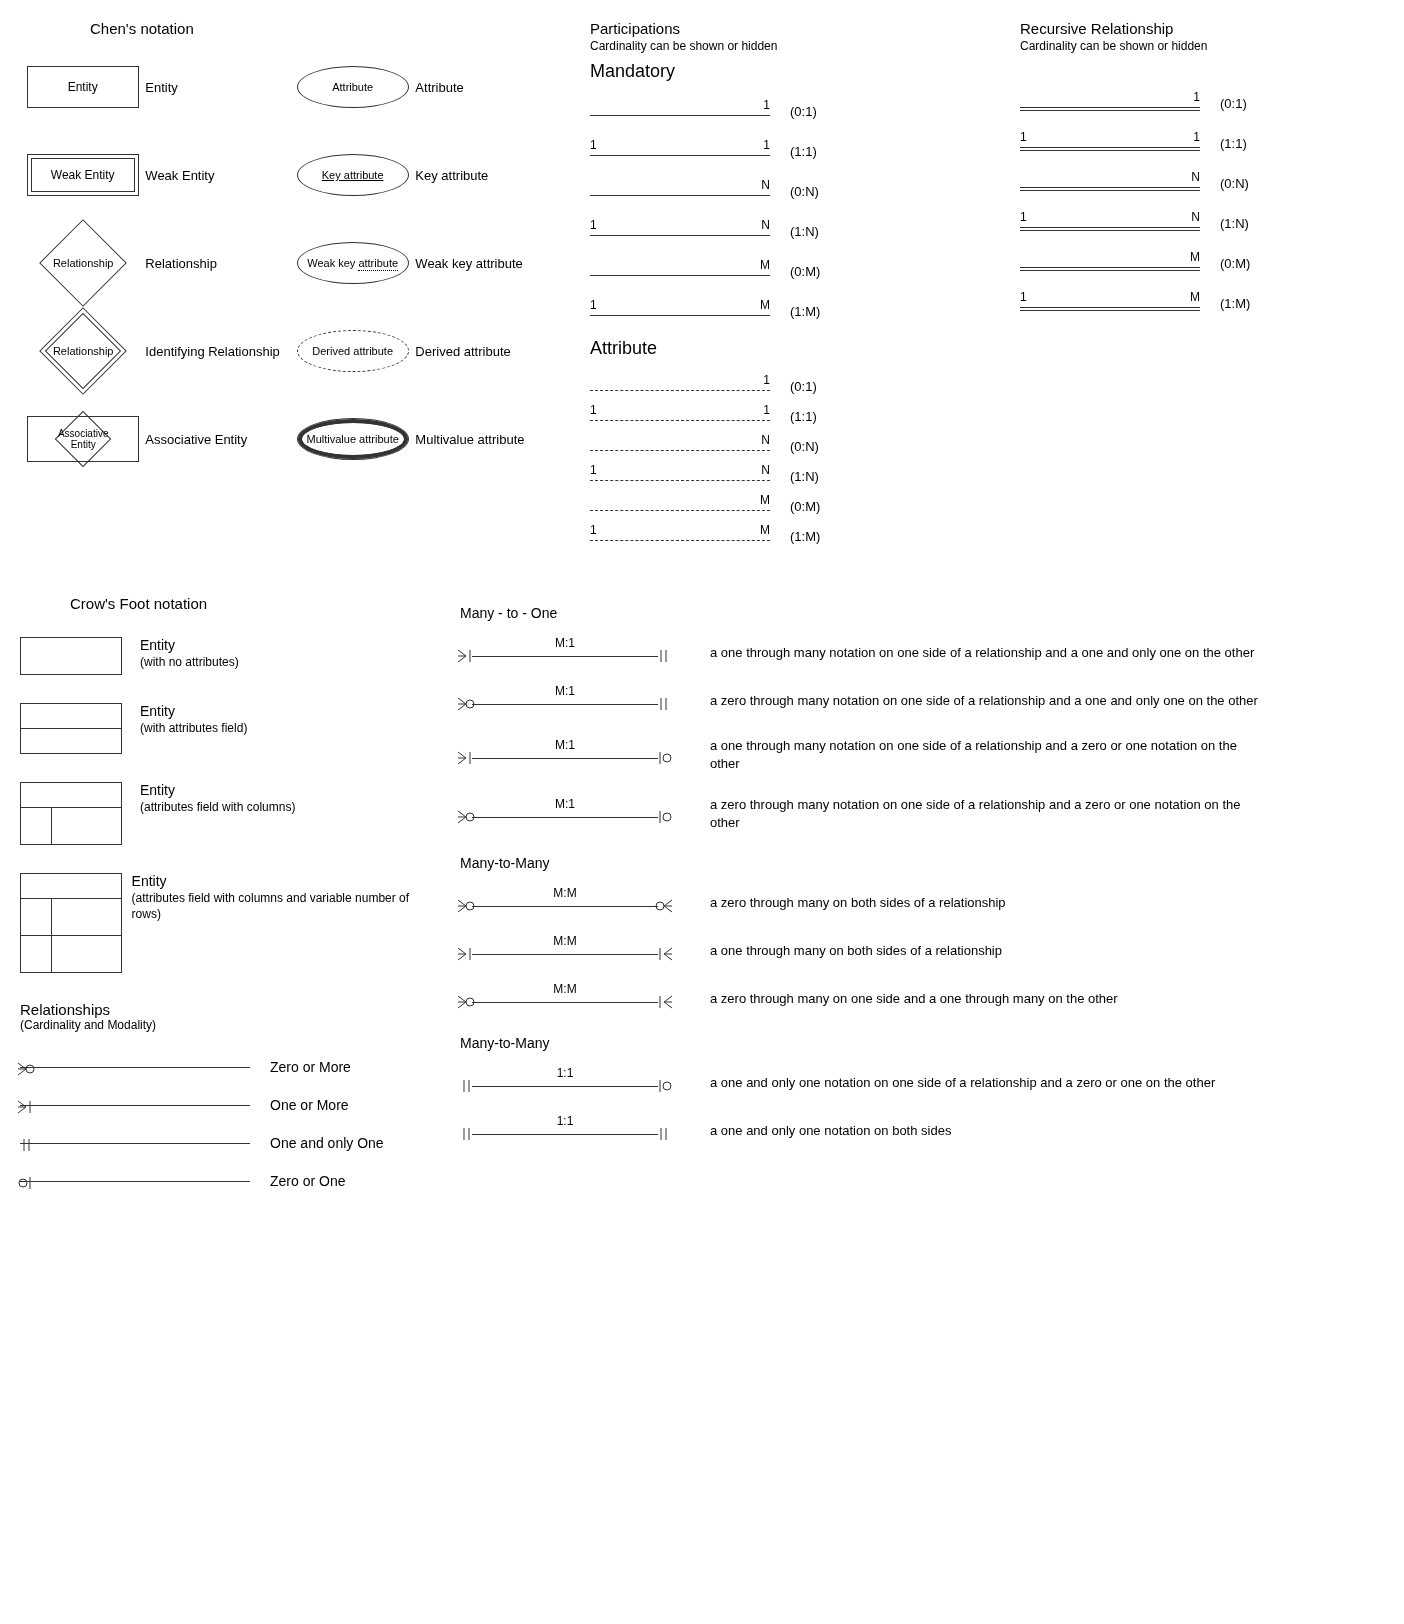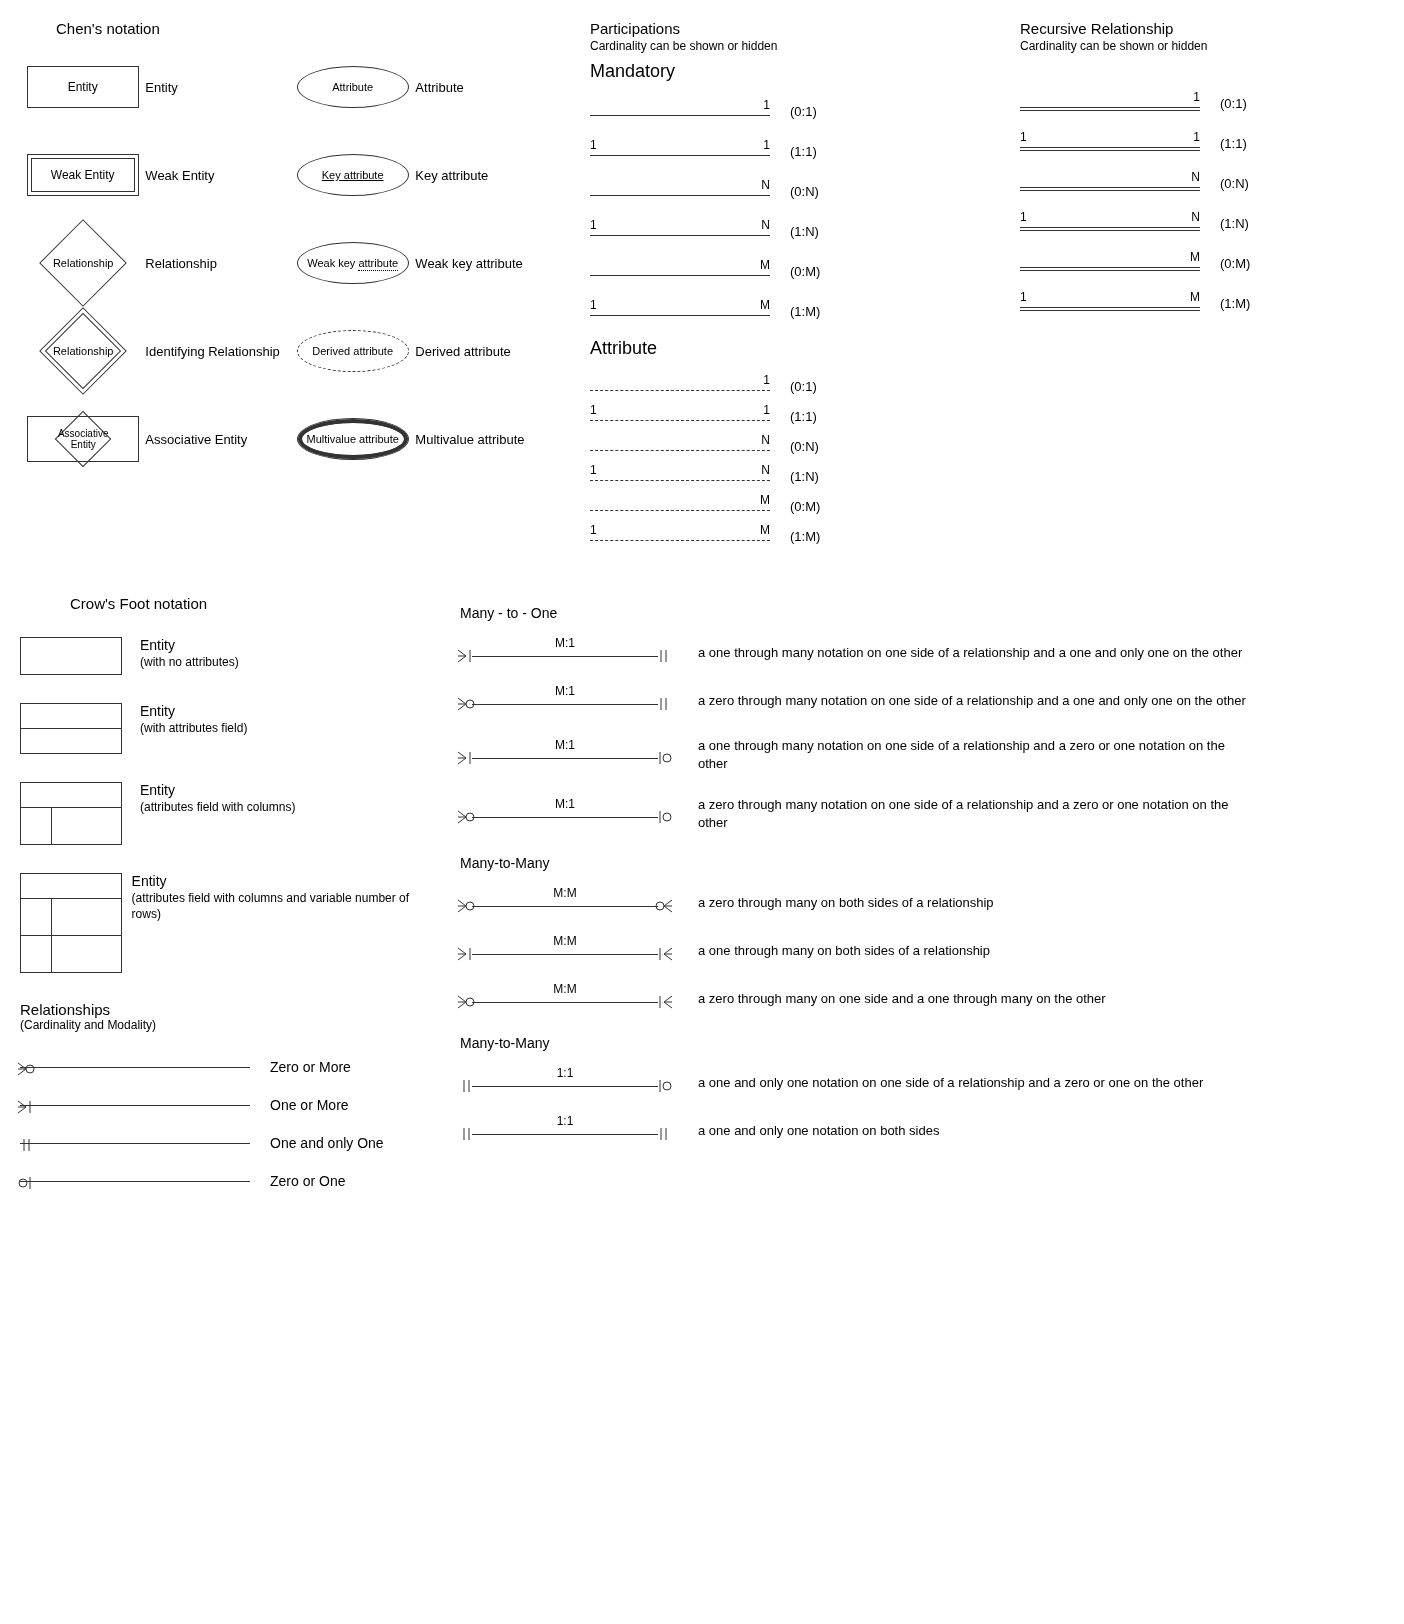--- a/index.html
+++ b/index.html
@@ -60,30 +60,30 @@
 .cf-box3 .cols div:last-child{border-right:none}
 .cf-rel-row{display:flex;align-items:center;margin-bottom:18px}
 .cf-line{width:230px;height:20px;position:relative}
 .cf-line .l{position:absolute;left:0;right:0;top:10px;border-top:1px solid #333}
 .cf-line svg{position:absolute;top:0}
 .cf-rel-lab{margin-left:20px;font-size:14px;width:130px}
 .mto-row{display:flex;align-items:center;margin-bottom:24px}
 .mto-line{width:210px;height:24px;position:relative}
 .mto-line .l{position:absolute;left:12px;right:12px;top:15px;border-top:1px solid #333}
 .mto-line .lbl{position:absolute;left:0;right:0;top:-5px;text-align:center;font-size:12px}
-.mto-desc{margin-left:28px;font-size:13px;line-height:1.35;width:560px}
+.mto-desc{margin-left:40px;font-size:13px;line-height:1.35;width:560px}
 .sec-h2{font-size:14px;margin:10px 0 20px 0}
 svg.end{width:18px;height:24px}
 </style>
 </head>
 <body>
 
 <div class="top">
   <div class="chen-left">
-    <div class="section-title" style="margin-left:36px">Chen's notation</div>
+    <div class="section-title" style="margin-left:70px">Chen's notation</div>
     <div class="chen-table">
       <div class="chen-col" id="chen-l">
           <div class="row" style="height:70px">
             <div class="shape-col">
               <div class="entity-box">Entity</div>
             </div>
             <div class="label-col">Entity</div>
           </div>
           <div class="row" style="height:70px">
             <div class="shape-col">

